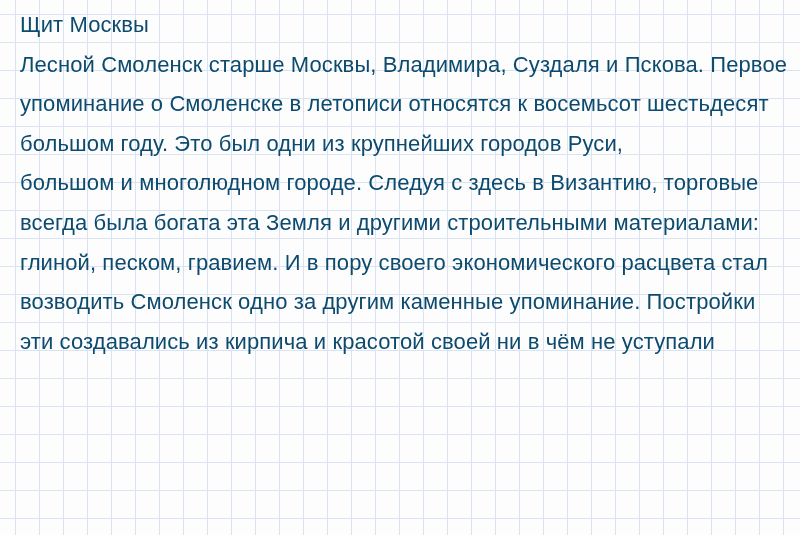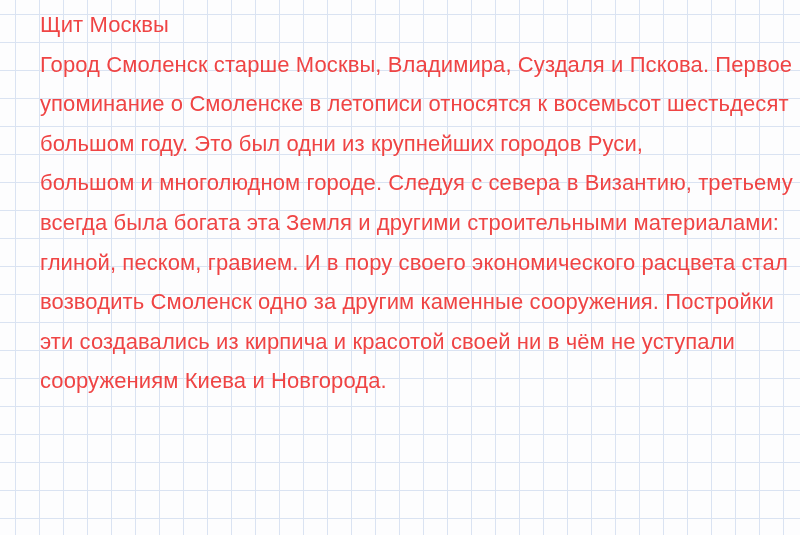--- a/index.html
+++ b/index.html
@@ -17,50 +17,48 @@
       linear-gradient(to bottom, #dae3f2 1px, transparent 1px);
     background-size: 24px 28px;
     background-position: 15px 14px;
     font-family: "Liberation Sans", "DejaVu Sans", sans-serif;
   }
   .text-layer {
     position: absolute;
     top: 5px;
     left: 20px;
     right: 14px;
-    color: #ef4444;
+    color: #0c4a6e;
     font-size: 22px;
     font-weight: 400;
-    margin-left: 20px;
   }
   .line {
     display: block;
     height: 39.6px;
     line-height: 39.6px;
     white-space: nowrap;
     letter-spacing: 0.1px;
   }
 </style>
 </head>
 <body>
 
 <div class="page">
   <div class="text-layer">
 
     <div class="line">Щит Москвы</div>
 
     <div class="paragraph">
-      <div class="line">Город Смоленск старше Москвы, Владимира, Суздаля и Пскова. Первое</div>
+      <div class="line">Лесной Смоленск старше Москвы, Владимира, Суздаля и Пскова. Первое</div>
       <div class="line">упоминание о Смоленске в летописи относятся к восемьсот шестьдесят</div>
       <div class="line">большом году. Это был одни из крупнейших городов Руси,</div>
-      <div class="line">большом и многолюдном городе. Следуя с севера в Византию, третьему</div>
+      <div class="line">большом и многолюдном городе. Следуя с здесь в Византию, торговые</div>
     </div>
 
     <div class="paragraph">
       <div class="line">всегда была богата эта Земля и другими строительными материалами:</div>
       <div class="line">глиной, песком, гравием. И в пору своего экономического расцвета стал</div>
-      <div class="line">возводить Смоленск одно за другим каменные сооружения. Постройки</div>
+      <div class="line">возводить Смоленск одно за другим каменные упоминание. Постройки</div>
       <div class="line">эти создавались из кирпича и красотой своей ни в чём не уступали</div>
-      <div class="line">сооружениям Киева и Новгорода.</div>
     </div>
 
   </div>
 </div>
 
 </body></html>

